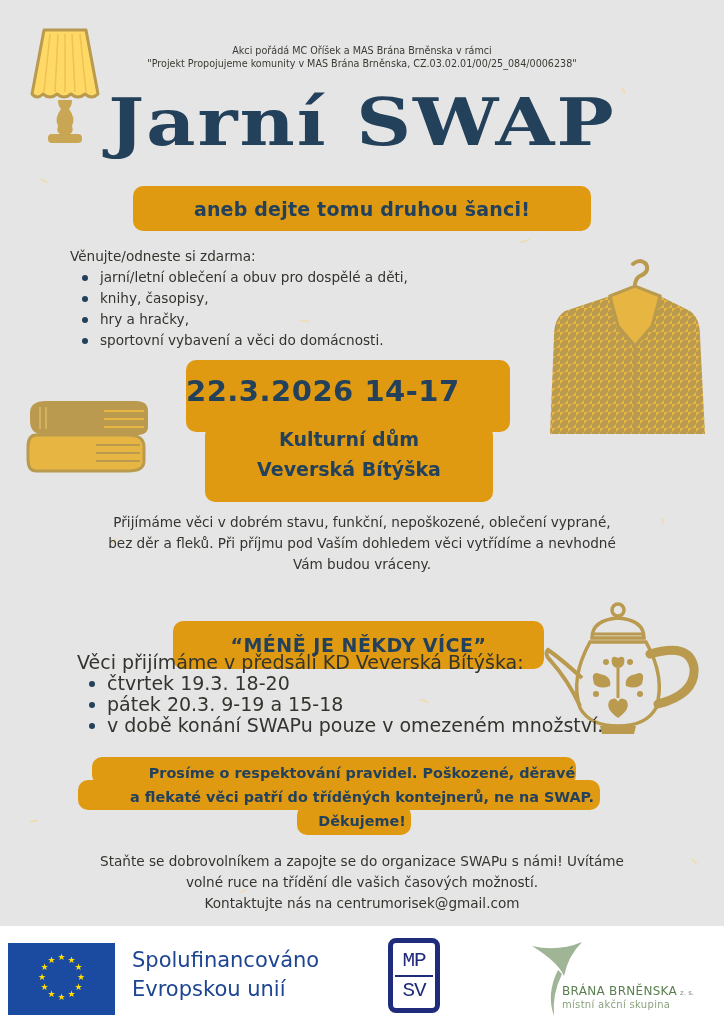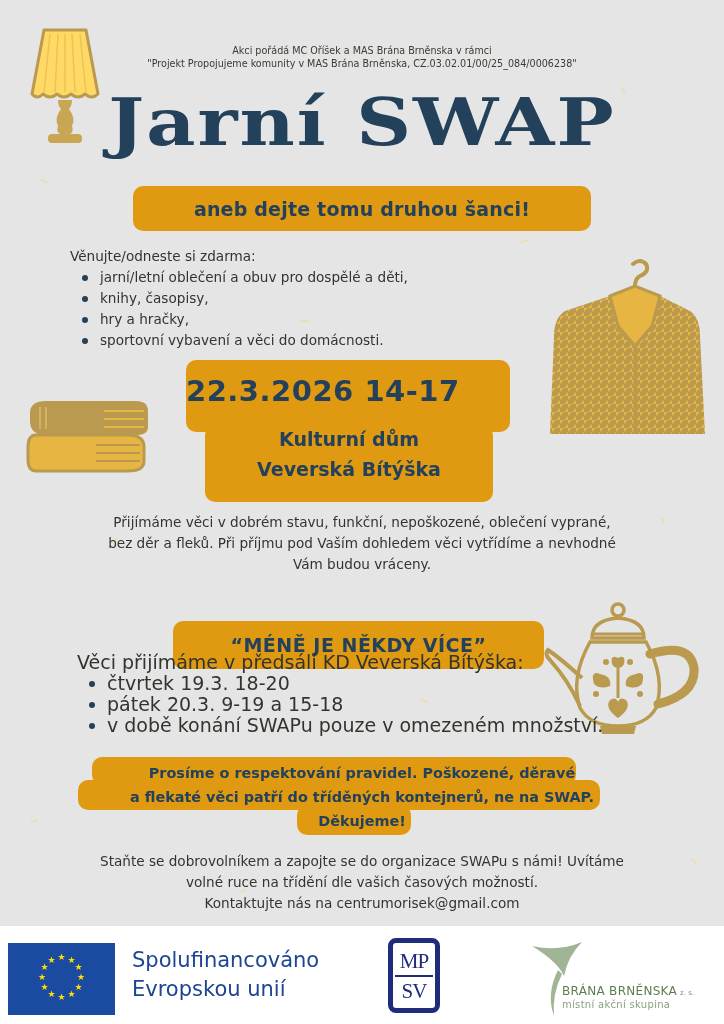--- a/index.html
+++ b/index.html
@@ -28,21 +28,21 @@
   .rules-band-1 { left: 92px; top: 757px; width: 484px; height: 28px; border-radius: 10px; }
   .rules-band-2 { left: 78px; top: 780px; width: 522px; height: 30px; border-radius: 10px; }
   .rules-band-3 { left: 297px; top: 805px; width: 114px; height: 30px; border-radius: 10px; }
   .rules { left: 70px; width: 584px; top: 761px; text-align: center; font-weight: bold; font-size: 14.4px; line-height: 24px; color: #23415A; }
   .volunteer { left: 40px; width: 644px; top: 851px; text-align: center; font-size: 13.6px; line-height: 21px; color: #33342e; }
   .icon-deco { position: absolute; }
   .footer { position: absolute; left: 0; top: 926px; width: 724px; height: 98px; background: #fff; }
   .eu-flag { position: absolute; left: 8px; top: 17px; width: 107px; height: 72px; background: #1b4aa1; }
   .eu-text { position: absolute; left: 132px; top: 20px; font-size: 21px; line-height: 29px; color: #1d4592; font-family: "DejaVu Sans", sans-serif; }
   .mpsv { position: absolute; left: 388px; top: 12px; width: 52px; height: 75px; border: 5px solid #1f2b7b; border-radius: 8px; background: #fff; }
-  .mpsv-text { position: absolute; left: 0; width: 100%; text-align: center; font-family: Liberation Serif, serif; color: #1f2b7b; font-size: 21px; line-height: 24px; letter-spacing: -1px; }
+  .mpsv-text { position: absolute; left: 0; width: 100%; text-align: center; font-family: Liberation Mono, monospace; color: #1f2b7b; font-size: 21px; line-height: 24px; letter-spacing: -1px; }
   .mpsv-line { position: absolute; left: 2px; right: 2px; top: 32px; height: 1.5px; background: #1f2b7b; }
   .bb-name { position: absolute; left: 562px; top: 58px; font-size: 12px; color: #5a7f4f; letter-spacing: 0.3px; }
   .bb-zs { font-size: 7px; color: #7a8a7a; margin-left: 3px; letter-spacing: 0; }
   .bb-sub { position: absolute; left: 562px; top: 73px; font-size: 10px; color: #8aa27e; letter-spacing: 0.3px; }
 </style>
 </head>
 <body>
 
 <div class="poster">
 

